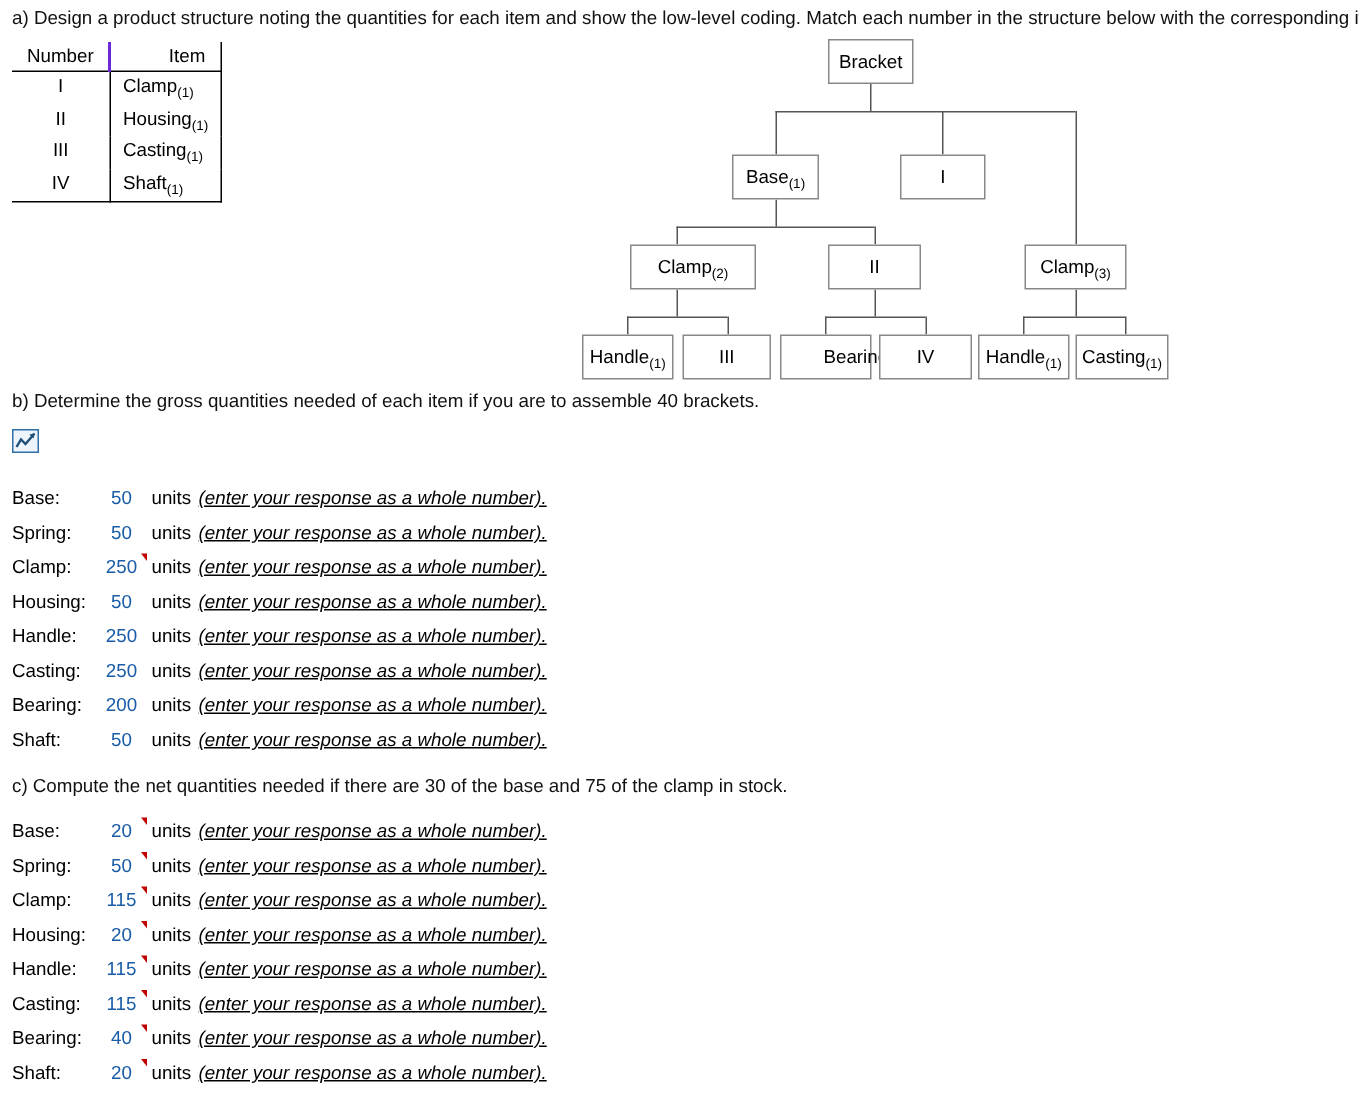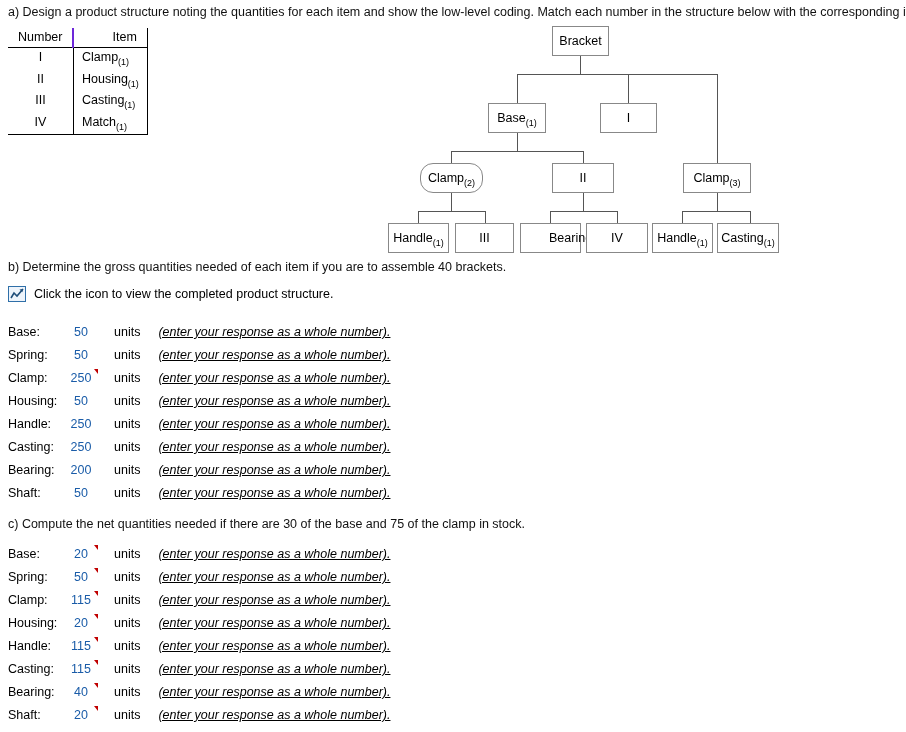--- a/index.html
+++ b/index.html
@@ -129,21 +129,21 @@
     content: "";
     position: absolute;
     right: -2px;
     top: -2px;
     width: 0;
     height: 0;
     border-left: 4px solid transparent;
     border-top: 5px solid #c00000;
   }
   .ans-units {
-    margin-left: 18px;
+    margin-left: 5px;
     text-align: center;
   }
   .ital { font-style: italic; text-decoration: underline; }
 
   
   #prompt-c { left: 8px; top: 517px; }
 </style>
 </head>
 <body>
 
@@ -164,21 +164,21 @@
     <tr>
       <td class="col-num">II</td>
       <td class="col-item"><span>Housing</span><sub class="qty">(1)</sub></td>
     </tr>
     <tr>
       <td class="col-num">III</td>
       <td class="col-item"><span>Casting</span><sub class="qty">(1)</sub></td>
     </tr>
     <tr class="last">
       <td class="col-num">IV</td>
-      <td class="col-item"><span>Match</span><sub class="qty">(1)</sub></td>
+      <td class="col-item"><span>Shaft</span><sub class="qty">(1)</sub></td>
     </tr>
   </tbody>
 </table>
 
 <div id="tree">
 
   <div class="line-v" style="left:200px; top:30px; height:18px;"></div>
   <div class="line-h" style="left:137px; top:48px; width:200px;"></div>
   <div class="line-v" style="left:137px; top:48px; height:29px;"></div>
   <div class="line-v" style="left:248px; top:48px; height:29px;"></div>
@@ -208,21 +208,21 @@
     <span>Bracket</span><sub class="qty"></sub>
   </div>
 
   <div class="node" style="left:108px; top:77px; width:58px;">
     <span>Base</span><sub class="qty">(1)</sub>
   </div>
   <div class="node" style="left:220px; top:77px; width:57px;">
     <span>I</span><sub class="qty"></sub>
   </div>
 
-  <div class="node" style="left:40px; top:137px; width:63px;border-radius:13px;">
+  <div class="node" style="left:40px; top:137px; width:84px;">
     <span>Clamp</span><sub class="qty">(2)</sub>
   </div>
   <div class="node" style="left:172px; top:137px; width:62px;">
     <span>II</span><sub class="qty"></sub>
   </div>
   <div class="node" style="left:303px; top:137px; width:68px;">
     <span>Clamp</span><sub class="qty">(3)</sub>
   </div>
 
   <div class="node" style="left:8px; top:197px; width:61px;">
@@ -247,21 +247,20 @@
 
 <div class="q-line" id="prompt-b">b) Determine the gross quantities needed of each item if you are to assemble 40 brackets.</div>
 
 <div id="icon-row">
   <span class="chart-icon">
     <svg class="spark" width="14" height="12" viewBox="0 0 14 12">
       <polyline points="1,10 4,5 7,8 13,1" fill="none" stroke="#1f4e79" stroke-width="1.6"></polyline>
       <polygon points="13,1 9.5,1.6 12.4,4.3" fill="#1f4e79"></polygon>
     </svg>
   </span>
-  <span id="icon-caption">Click the icon to view the completed product structure.</span>
 </div>
 
 <div class="ans-row" style="top:325px;">
   <span class="ans-label">Base:</span>
   <span class="ans-box">50</span>
   <span class="ans-units">units</span>
   <span class="ital ans-units">(enter your response as a whole number).</span>
 </div>
 <div class="ans-row" style="top:348px;">
   <span class="ans-label">Spring:</span>

